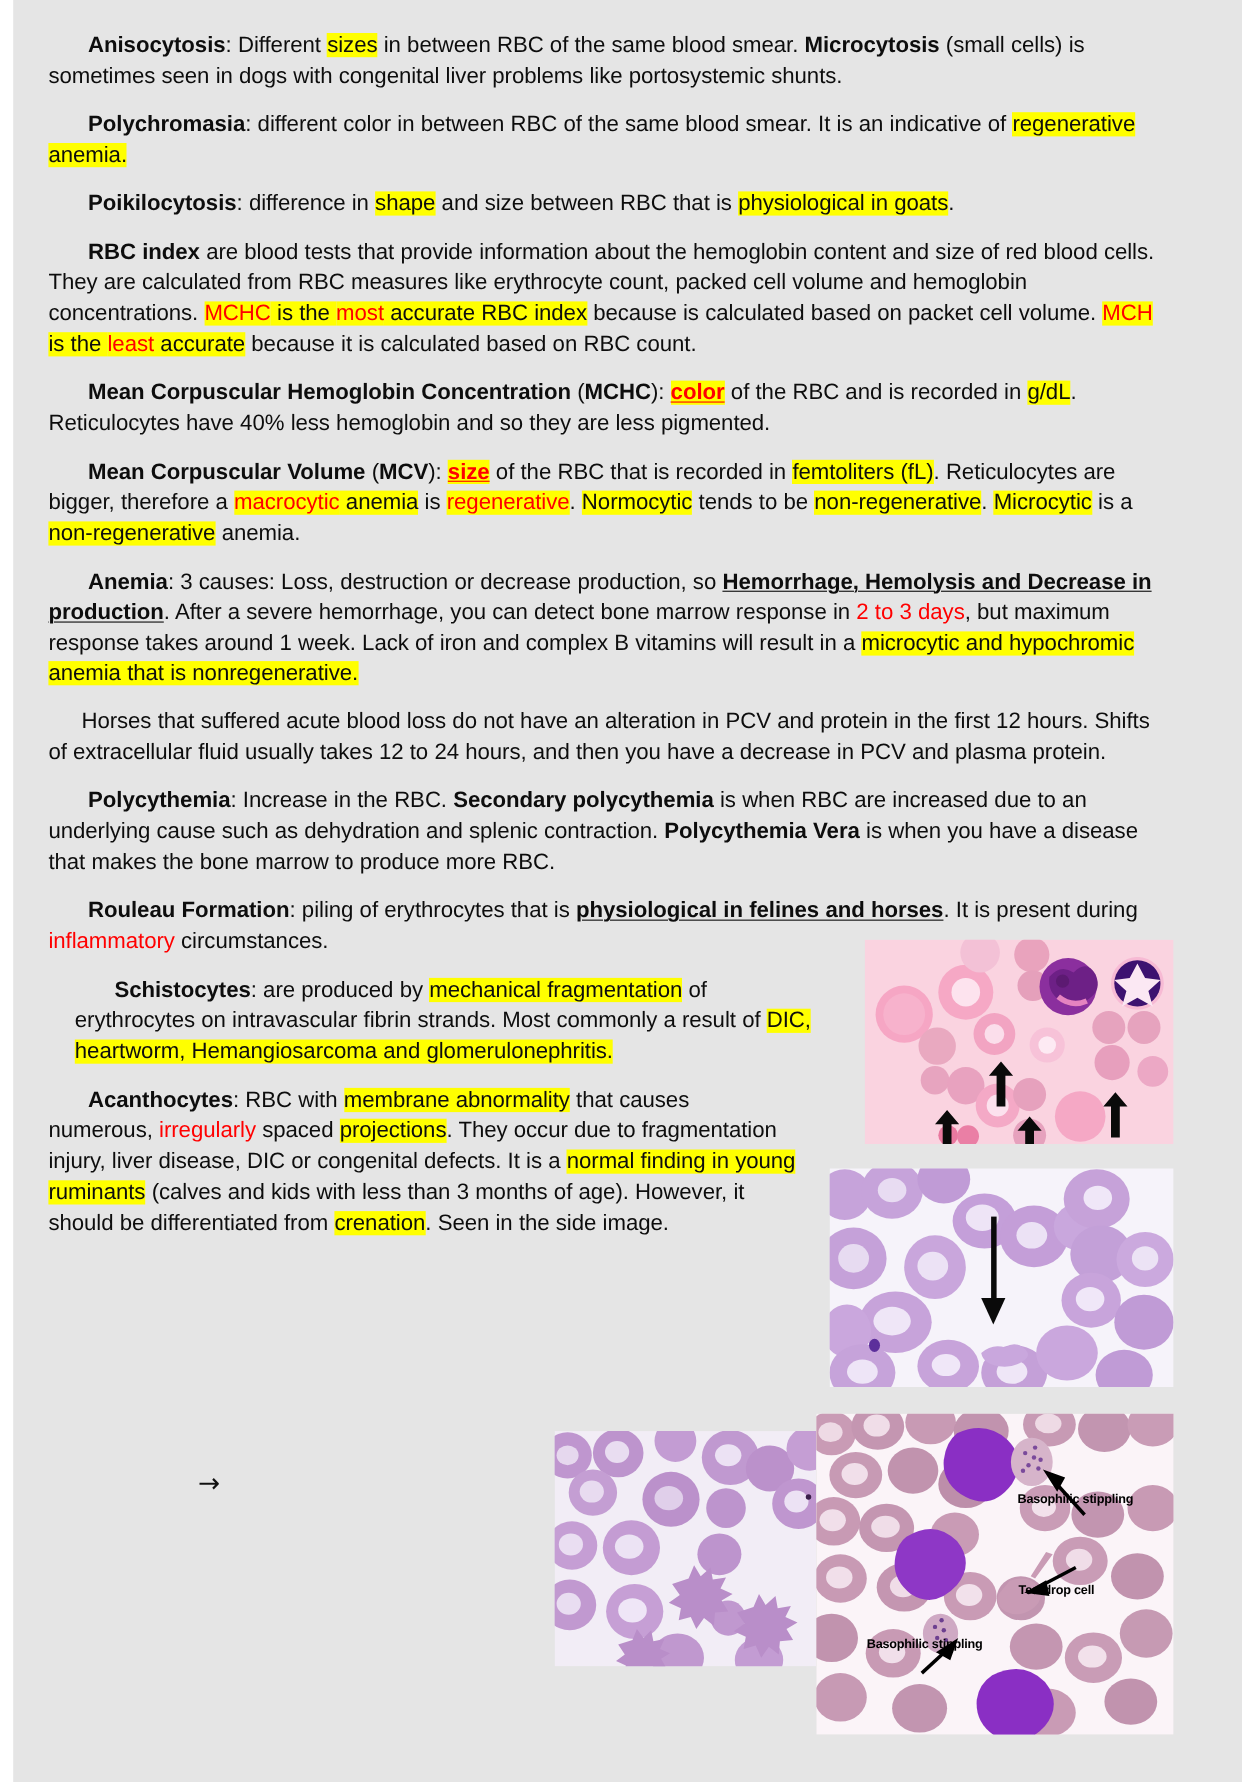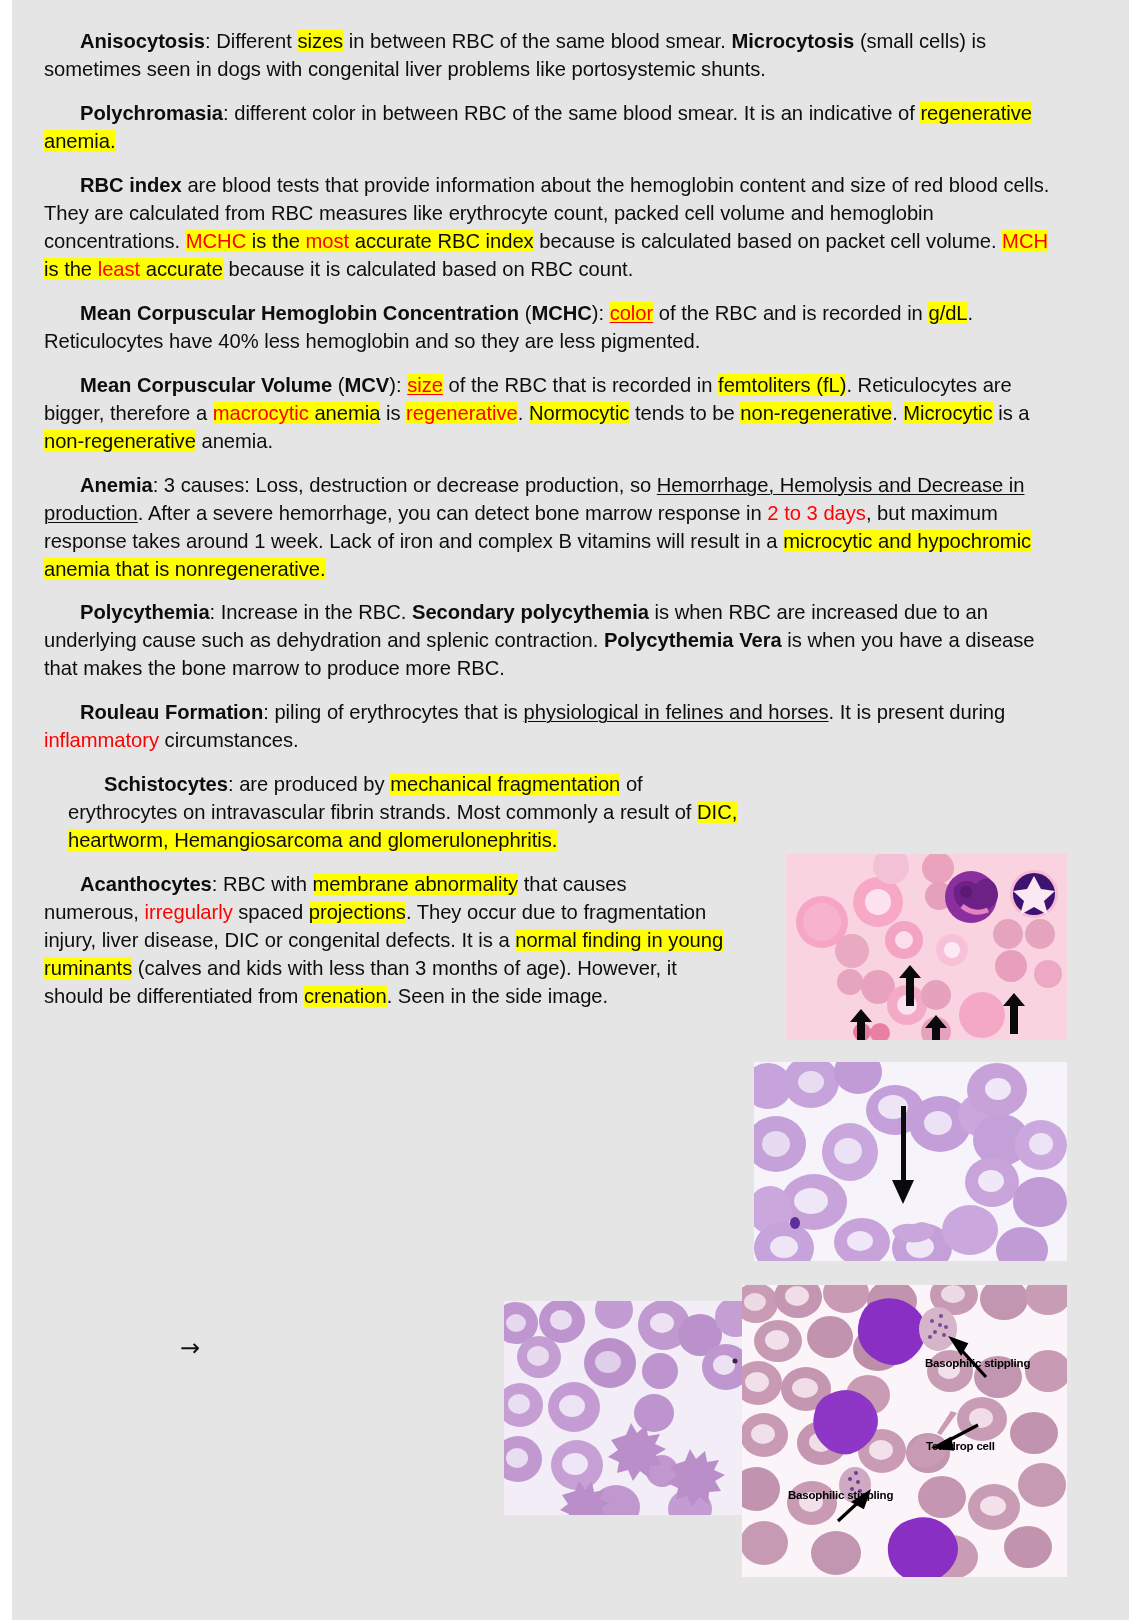--- a/index.html
+++ b/index.html
@@ -45,21 +45,21 @@
   
   p.narrow-a { width: 720px; }
   p.narrow-b { width: 700px; }
   p.narrow-c { width: 685px; margin-left: 24px; }
   p.narrow-d { width: 680px; }
 
   b, strong { font-weight: bold; }
 
   .hl  { background: #ffff00; }
   .red { color: #ff0000; }
-  .ul  { text-decoration: underline; text-decoration-thickness: 1px; text-underline-offset: 2px; }
+  .ul  { text-decoration: underline; text-decoration-thickness: 1px; text-underline-offset: 2px; font-weight: bold; }
   .hl.red.ul { background: #ffff00; color: #ff0000; }
 
   .arrow-inline { font-family: "DejaVu Sans", sans-serif; font-size: 19px; }
 
   .side-arrow {
     position: absolute;
     left: 168px;
     top: 1336px;
     font-family: "DejaVu Sans", sans-serif;
     font-size: 24px;
@@ -100,37 +100,43 @@
   <div class="content">
 
     <p class="para">
       <b>Anisocytosis</b><span>: Different </span><span class="hl">sizes</span><span> in between RBC of the same blood smear. </span><b>Microcytosis</b><span> (small cells) is sometimes seen in dogs with congenital liver problems like portosystemic shunts.</span>
     </p>
 
     <p class="para">
       <b>Polychromasia</b><span>: different color in between RBC of the same blood smear. It is an indicative of </span><span class="hl">regenerative anemia.</span>
     </p>
 
+    <p class="para">
+      <b>Poikilocytosis</b><span>: difference in </span><span class="hl">shape</span><span> and size between RBC that is </span><span class="hl">physiological in goats</span><span>.</span>
+    </p>
 
     <p class="para">
       <b>RBC index</b><span> are blood tests that provide information about the hemoglobin content and size of red blood cells. They are calculated from RBC measures like erythrocyte count, packed cell volume and hemoglobin concentrations. </span><span class="hl red">MCHC</span><span class="hl"> is the </span><span class="hl red">most</span><span class="hl"> accurate RBC index</span><span> because is calculated based on packet cell volume. </span><span class="hl red">MCH</span><span class="hl"> is the </span><span class="hl red">least</span><span class="hl"> accurate</span><span> because it is calculated based on RBC count.</span>
     </p>
 
     <p class="para">
       <b>Mean Corpuscular Hemoglobin Concentration</b><span> (</span><b>MCHC</b><span>): </span><span class="hl red ul">color</span><span> of the RBC and is recorded in </span><span class="hl">g/dL</span><span>. Reticulocytes have 40% less hemoglobin and so they are less pigmented.</span>
     </p>
 
     <p class="para">
       <b>Mean Corpuscular Volume</b><span> (</span><b>MCV</b><span>): </span><span class="hl red ul">size</span><span> of the RBC that is recorded in </span><span class="hl">femtoliters (fL)</span><span>. Reticulocytes are bigger, therefore a </span><span class="hl red">macrocytic</span><span class="hl"> anemia</span><span> is </span><span class="hl red">regenerative</span><span>. </span><span class="hl">Normocytic</span><span> tends to be </span><span class="hl">non-regenerative</span><span>. </span><span class="hl">Microcytic</span><span> is a </span><span class="hl">non-regenerative</span><span> anemia.</span>
     </p>
 
     <p class="para">
       <b>Anemia</b><span>: 3 causes: Loss, destruction or decrease production, so </span><span class="ul">Hemorrhage, Hemolysis and Decrease in production</span><span>. After a severe hemorrhage, you can detect bone marrow response in </span><span class="red">2 to 3 days</span><span>, but maximum response takes around 1 week. Lack of iron and complex B vitamins will result in a </span><span class="hl">microcytic and hypochromic anemia that is nonregenerative.</span>
     </p>
 
+    <p class="para indent-small">
+      <span>Horses that suffered acute blood loss do not have an alteration in PCV and protein in the first 12 hours. Shifts of extracellular fluid usually takes 12 to 24 hours, and then you have a decrease in PCV and plasma protein.</span>
+    </p>
 
     <p class="para">
       <b>Polycythemia</b><span>: Increase in the RBC. </span><b>Secondary polycythemia</b><span> is when RBC are increased due to an underlying cause such as dehydration and splenic contraction. </span><b>Polycythemia Vera</b><span> is when you have a disease that makes the bone marrow to produce more RBC.</span>
     </p>
 
     <p class="para">
       <b>Rouleau Formation</b><span>: piling of erythrocytes that is </span><span class="ul">physiological in felines and horses</span><span>. It is present during </span><span class="red">inflammatory</span><span> circumstances.</span>
     </p>
 
 

